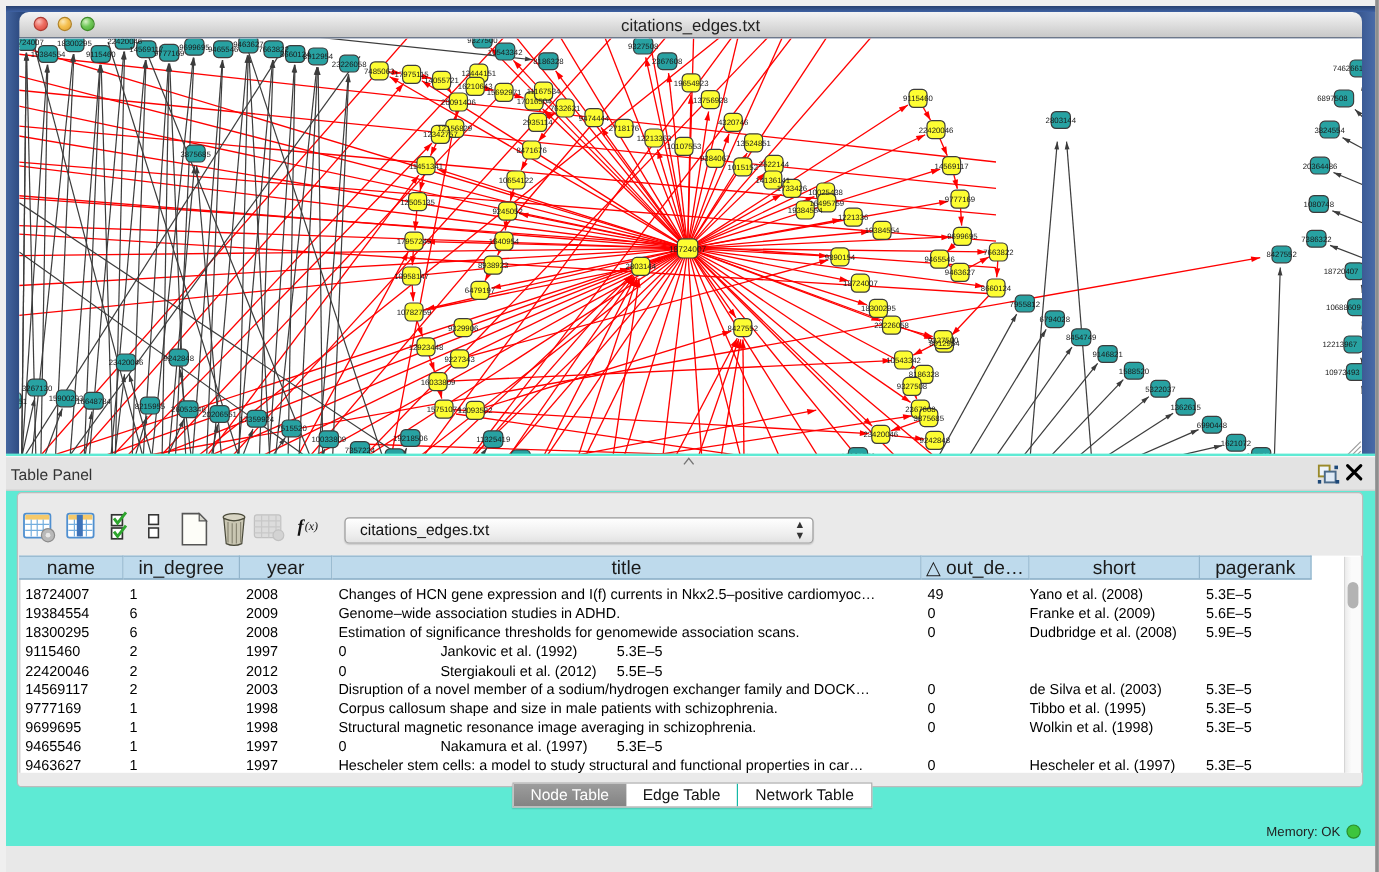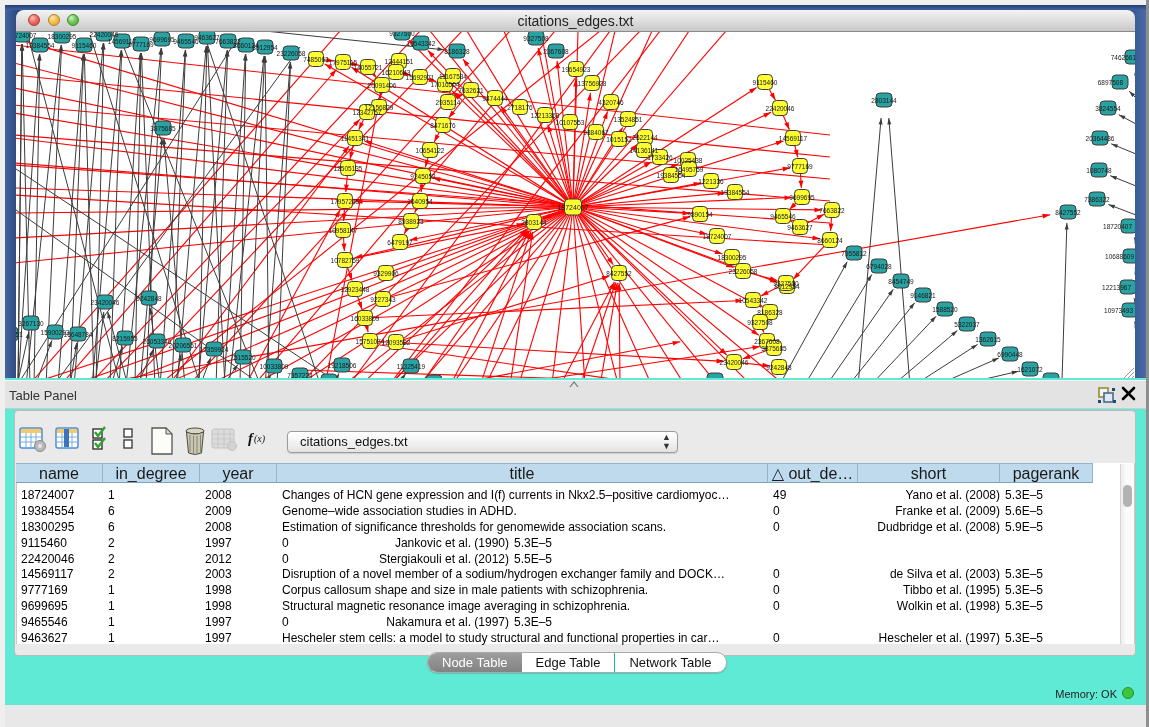--- a/index.html
+++ b/index.html
@@ -23,25 +23,25 @@
 #toolbar{position:absolute;left:0px;top:32px;width:1122px;height:52px}
 #combo{position:absolute;left:287px;top:53px;width:391px;height:22px;border:1px solid #9b9b9b;border-radius:4px;background:linear-gradient(#ffffff,#ededed 70%,#e2e2e2);box-shadow:0 1px 1px rgba(0,0,0,.12);font-size:13px;color:#111;line-height:20px;padding-left:12px}
 #combo .arr{position:absolute;right:6px;top:1px;font-size:9px;color:#333;line-height:9px}
 #tablewrap{position:absolute;left:16px;top:85px;width:1119px;height:181px;background:#fff;border-left:1px solid #c8c8c8;border-right:1px solid #c8c8c8}
 #thead{position:absolute;left:16px;top:85px;width:1077px;height:20px;display:flex;font-size:16px;color:#1a1a1a}
 #thead div{background:#bedaec;border-right:1px solid #93b5cb;border-top:1px solid #93b5cb;border-bottom:1px solid #7da2bb;text-align:center;line-height:19px;overflow:hidden;white-space:nowrap}
 #tbody{position:absolute;left:16px;top:110px;width:1077px;font-size:12px;color:#000}
 .tr{display:flex;height:15.9px;line-height:15.9px;white-space:nowrap}
 .tr div{overflow:hidden}
 .c0{width:87px;padding-left:5px}.c1{width:97px;padding-left:5px}.c2{width:77px;padding-left:5px}
-.c3{width:491px;padding-left:5px}.c4{width:90px;padding-left:5px}.c5{width:142px;text-align:right}
+.c3{width:491px;padding-left:5px}.c4{width:90px;padding-left:5px}.c5{width:142px;text-align:left}
 .c6{width:93px;padding-left:5px}
 #vsb{position:absolute;left:1120px;top:86px;width:14px;height:180px;background:linear-gradient(90deg,#ececec,#fbfbfb 40%);border-left:1px solid #d5d5d5}
 #vsb .th{position:absolute;left:2px;top:21px;width:9px;height:22px;border-radius:5px;background:#b3b3b3}
-#tabs{position:absolute;left:427px;top:274px;height:21px;display:flex;border:1px solid #ababab;border-radius:10px;overflow:hidden;background:#fff;box-shadow:0 1px 1px rgba(0,0,0,.15);font-size:13px}
+#tabs{position:absolute;left:427px;top:274px;height:21px;display:flex;border:1px solid #ababab;border-radius:0;overflow:hidden;background:#fff;box-shadow:0 1px 1px rgba(0,0,0,.15);font-size:13px}
 #tabs div{padding:0 14px;line-height:20px;color:#111}
 #tabs .sel{background:linear-gradient(#9d9d9d,#838383);color:#fff}
 #tabs .sep{border-left:1px solid #14b8a6}
 #mem{position:absolute;right:29px;top:310px;font-size:11px;color:#222}
 #memdot{position:absolute;right:12px;top:309px;width:12px;height:12px;border-radius:50%;background:#3dc53d;border:1px solid #2a8f2a}
 </style></head><body>
 <div id="edgeT"></div>
 <div id="edgeL"></div>
 <div id="win">
   <div id="titlebar">
@@ -875,21 +875,21 @@
         <div class="c3">Estimation of significance thresholds for genomewide association scans.</div>
         <div class="c4">0</div>
         <div class="c5">Dudbridge et al. (2008)</div>
         <div class="c6">5.9E–5</div>
       </div>
       <div class="tr">
         <div class="c0">9115460</div>
         <div class="c1">2</div>
         <div class="c2">1997</div>
         <div class="c4">0</div>
-        <div class="c5">Jankovic et al. (1990)</div>
+        <div class="c5">Jankovic et al. (1992)</div>
         <div class="c6">5.3E–5</div>
       </div>
       <div class="tr">
         <div class="c0">22420046</div>
         <div class="c1">2</div>
         <div class="c2">2012</div>
         <div class="c4">0</div>
         <div class="c5">Stergiakouli et al. (2012)</div>
         <div class="c6">5.5E–5</div>
       </div>

